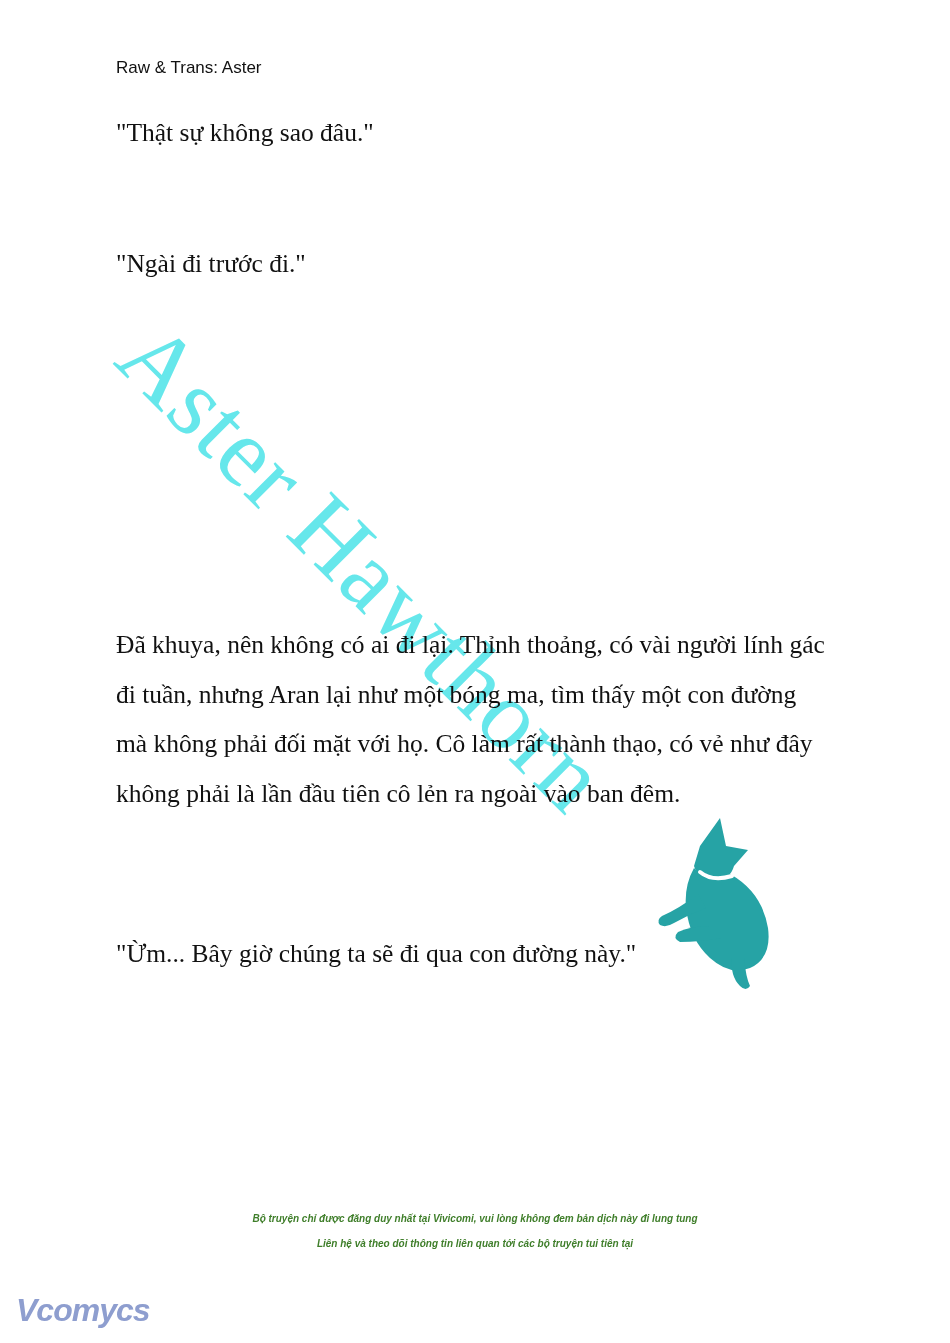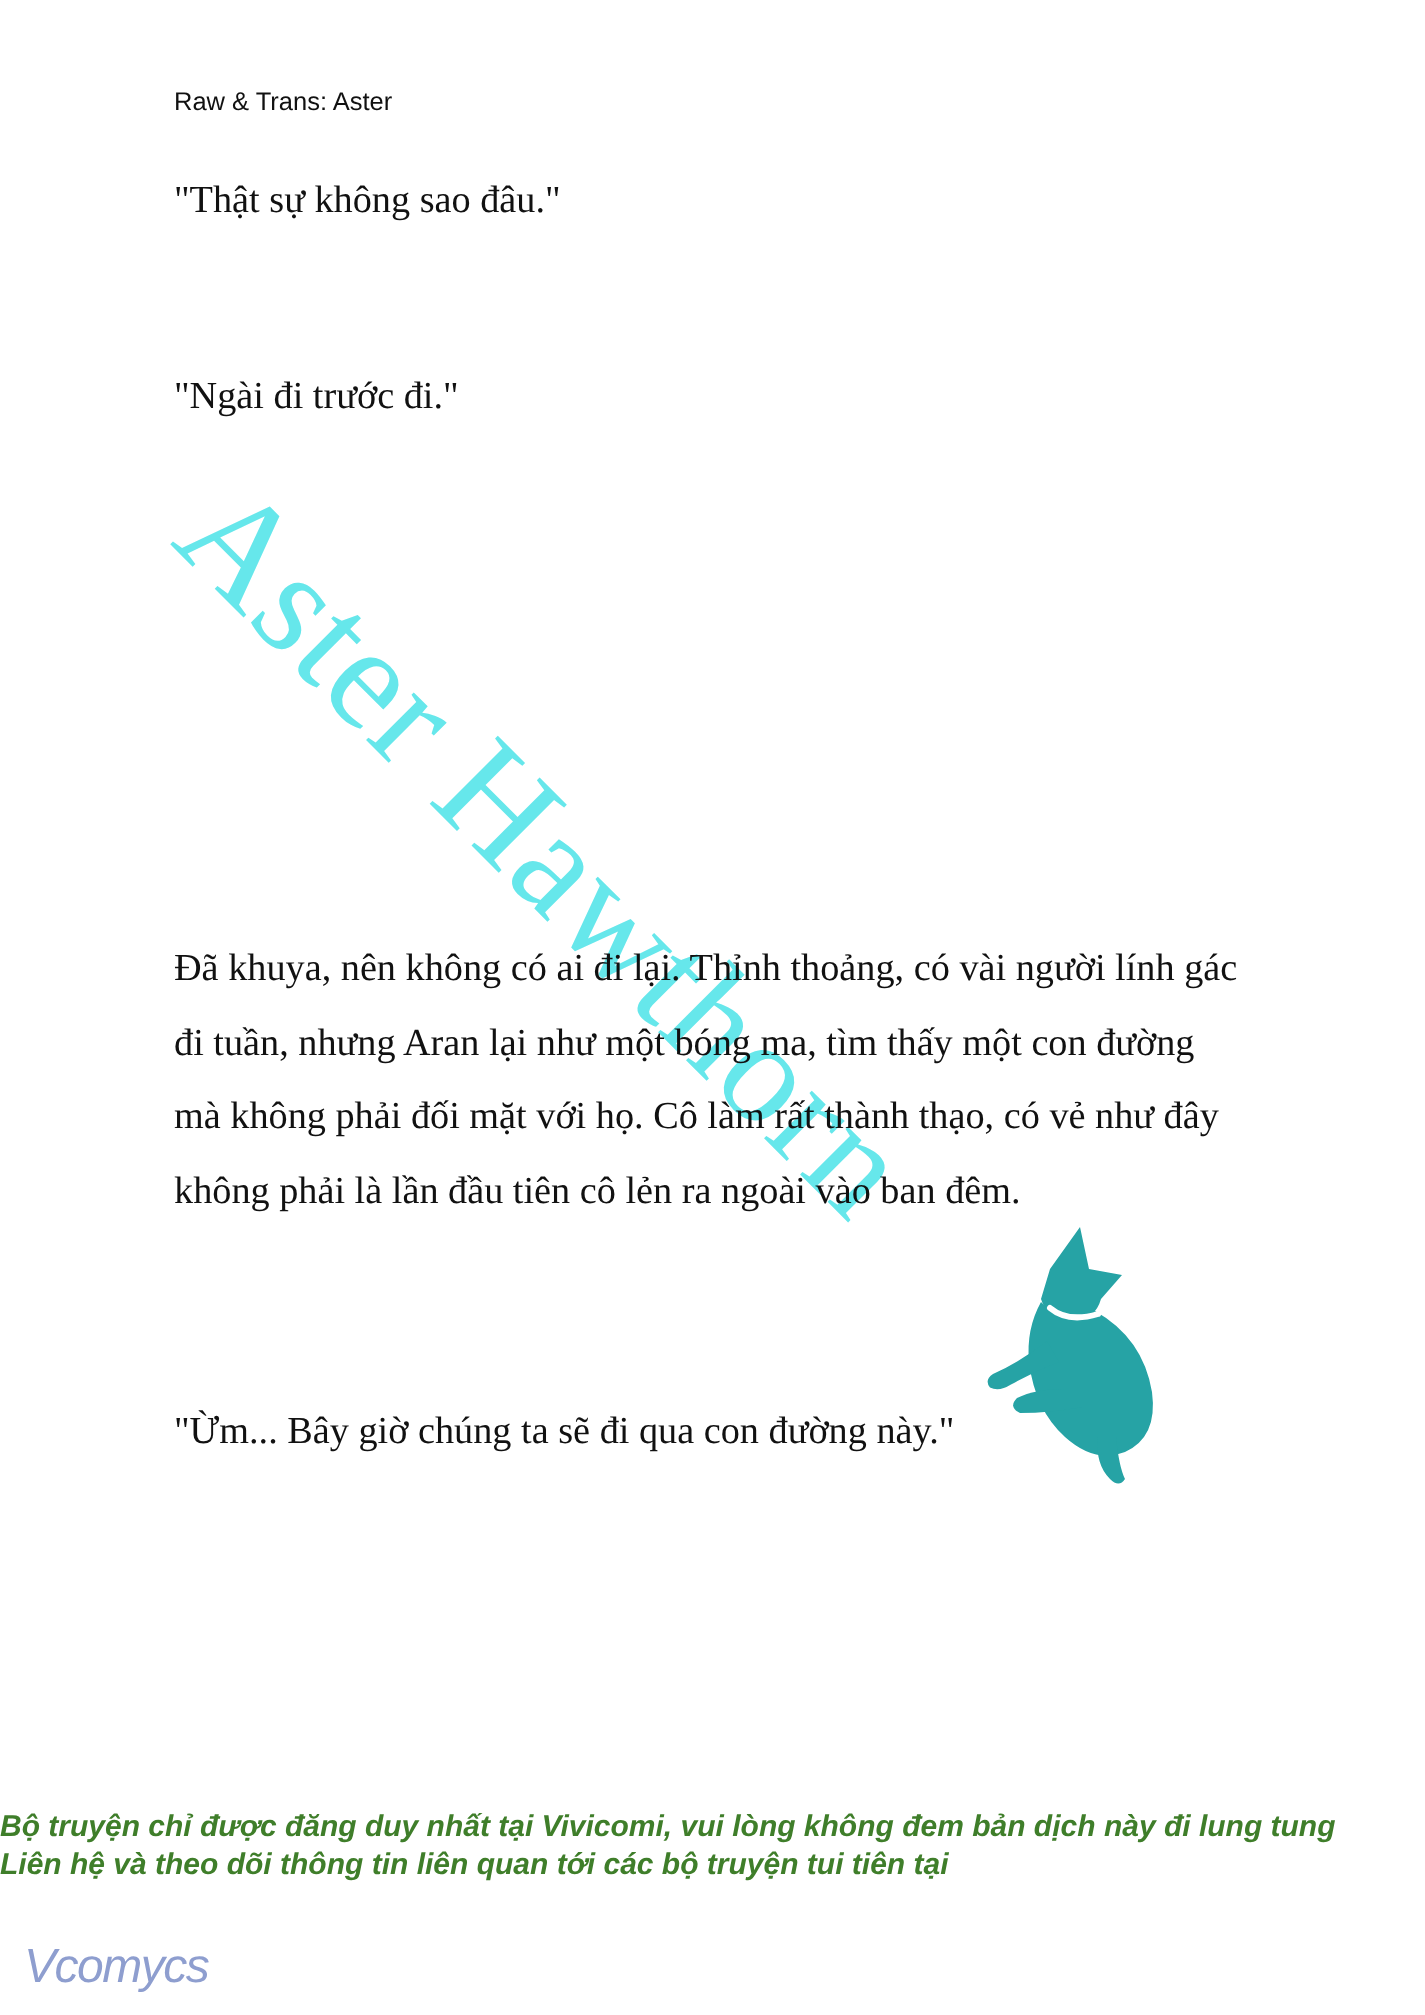--- a/index.html
+++ b/index.html
@@ -54,37 +54,37 @@
       left: 650px;
       top: 808px;
       width: 130px;
       height: 185px;
       z-index: 2;
     }
     .footer {
       position: absolute;
       left: 0;
       width: 950px;
-      text-align: left;
+      text-align: center;
       font-family: "Liberation Sans", sans-serif;
       font-style: italic;
       font-weight: bold;
-      font-size: 20px;
+      font-size: 10px;
       color: #3f7e2a;
       line-height: 25px;
       top: 1206px;
     }
     .footer div { margin: 0; }
     .logo {
       position: absolute;
       left: 16px;
       top: 1292px;
       font-family: "Liberation Sans", sans-serif;
       font-style: italic;
-      font-weight: normal;
+      font-weight: bold;
       font-size: 32px;
       color: #8e9ecf;
       letter-spacing: -1px;
     }
   </style>
 </head>
 <body>
 
 <div class="watermark">Aster Hawthorn</div>
 

